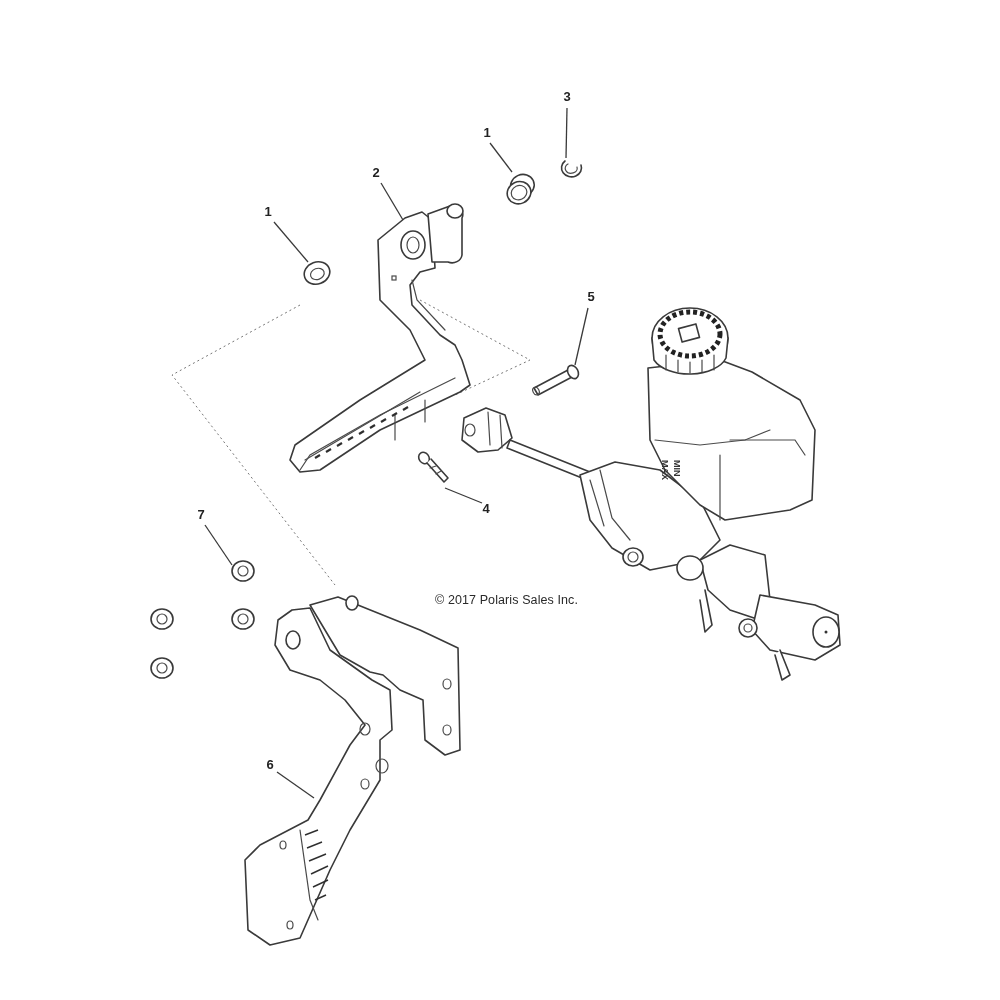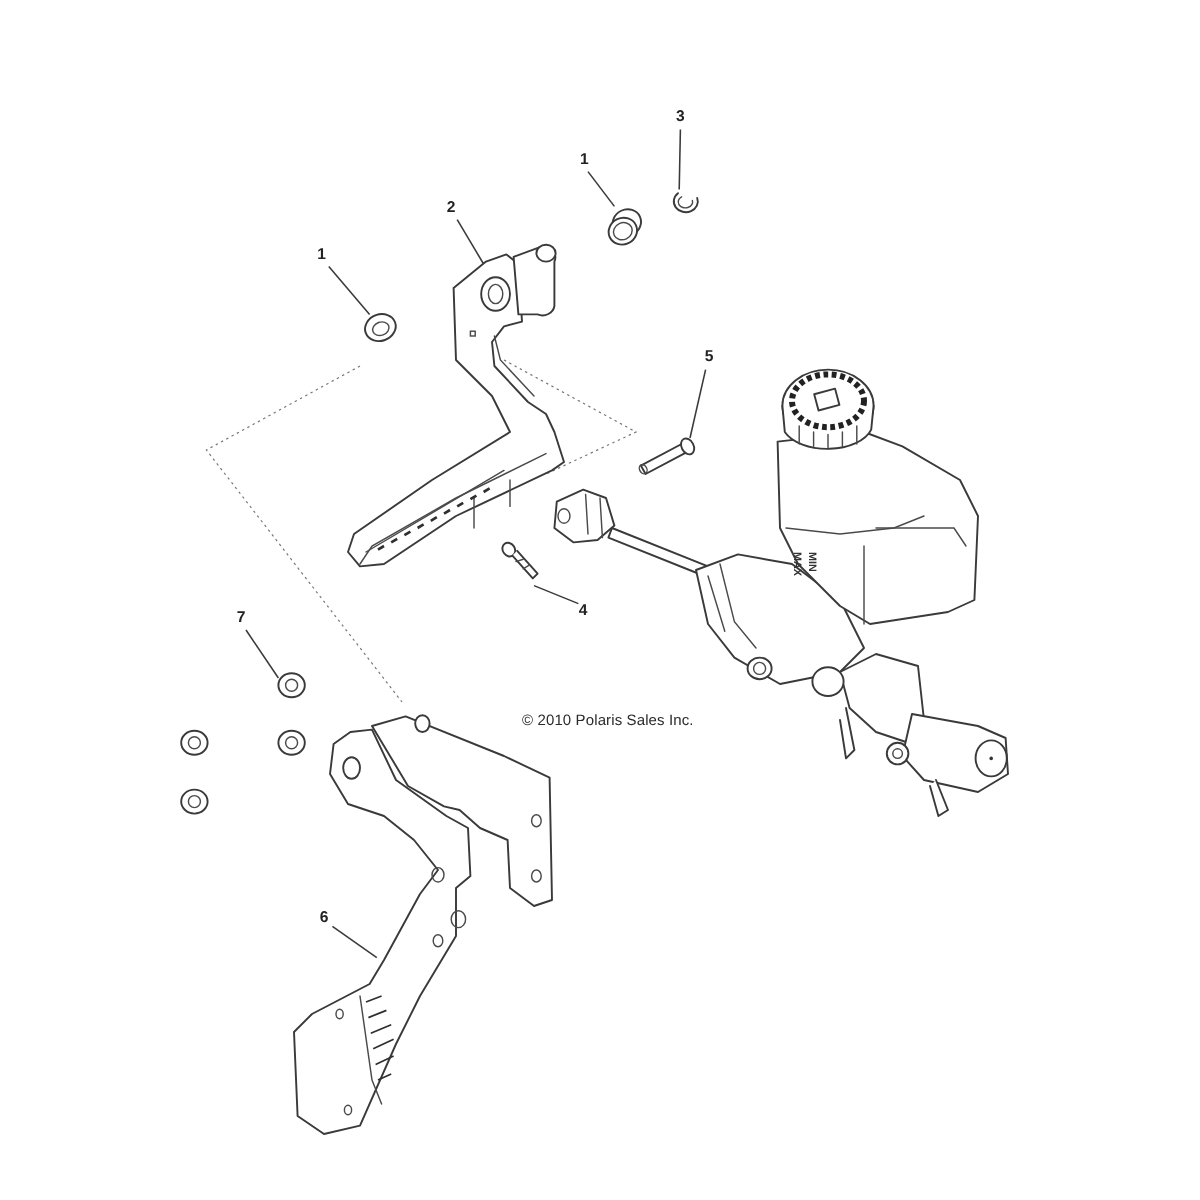--- a/index.html
+++ b/index.html
@@ -176,13 +176,13 @@
 
 <div class="callout" style="left:268px;top:211px">1</div>
 <div class="callout" style="left:376px;top:172px">2</div>
 <div class="callout" style="left:487px;top:132px">1</div>
 <div class="callout" style="left:567px;top:96px">3</div>
 <div class="callout" style="left:591px;top:296px">5</div>
 <div class="callout" style="left:486px;top:508px">4</div>
 <div class="callout" style="left:201px;top:514px">7</div>
 <div class="callout" style="left:270px;top:764px">6</div>
 
-<div class="copyright">© 2010 Polaris Sales Inc.</div>
+<div class="copyright">© 2017 Polaris Sales Inc.</div>
 
 </body></html>

